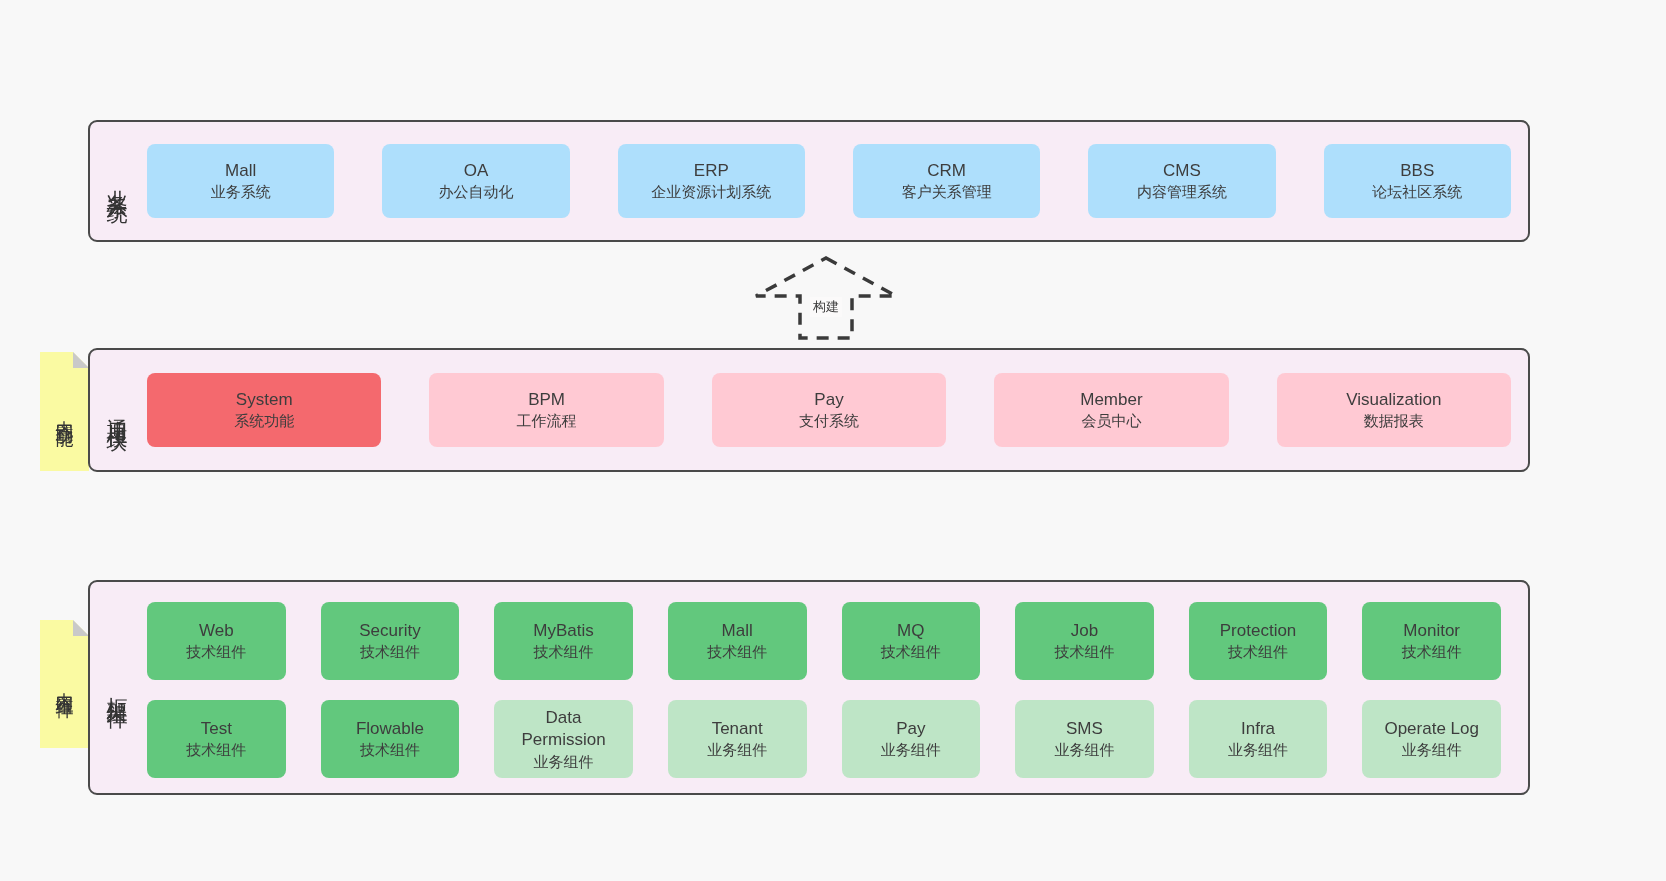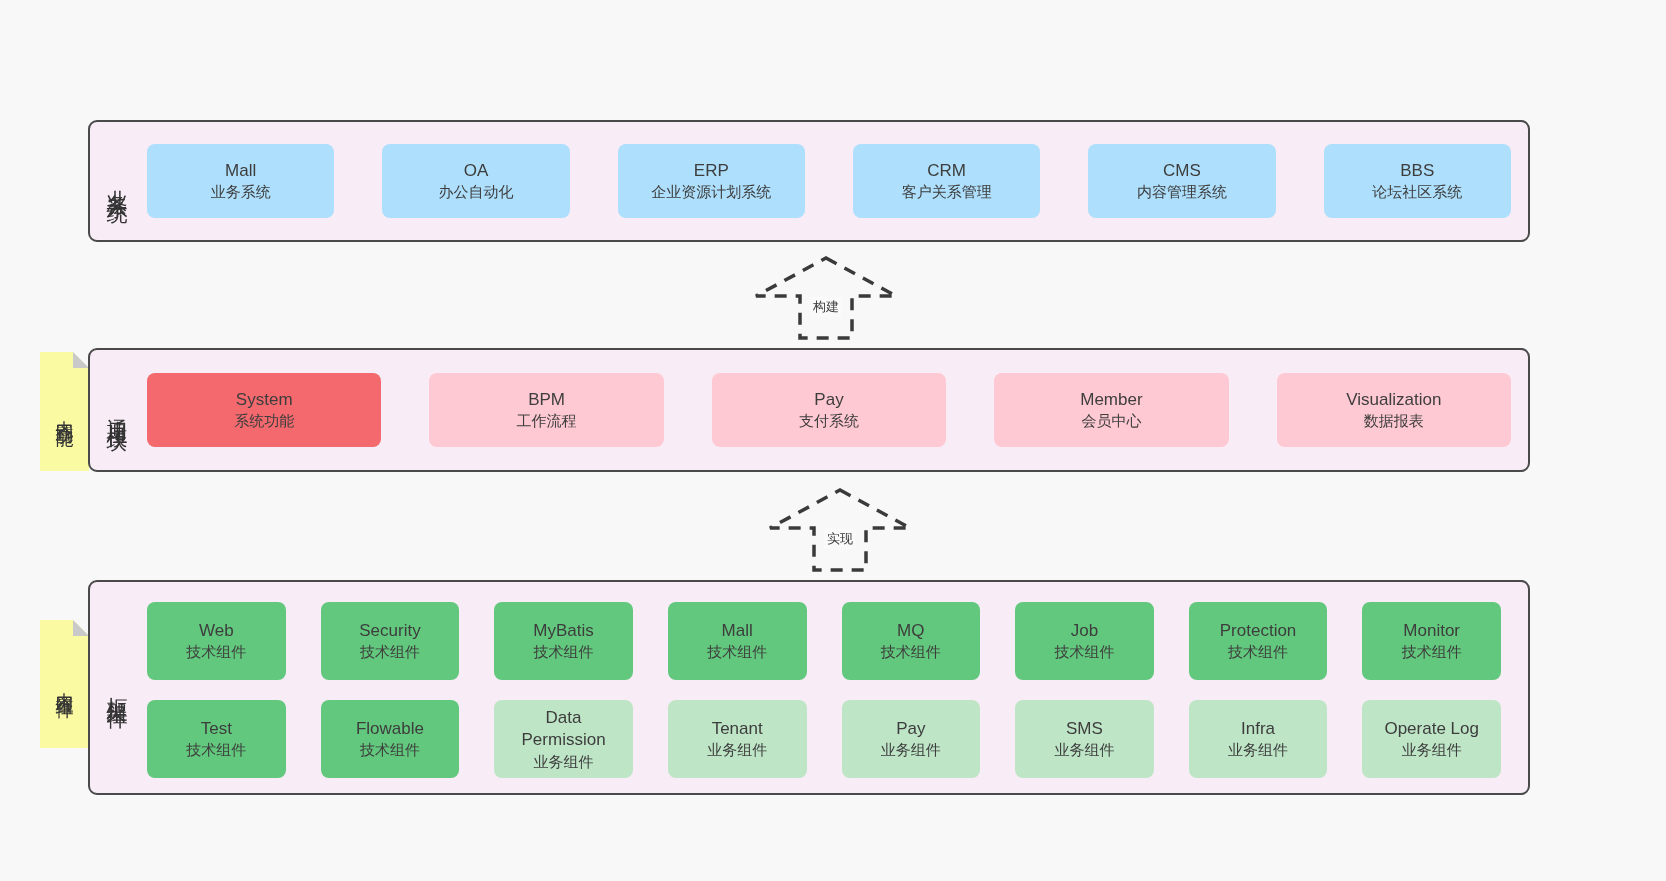--- a/index.html
+++ b/index.html
@@ -161,26 +161,20 @@
         <div class="box-title">Member</div>
         <div class="box-sub">会员中心</div>
       </div>
       <div class="box pink">
         <div class="box-title">Visualization</div>
         <div class="box-sub">数据报表</div>
       </div>
     </div>
   </div>
 
-  <div class="arrow arrow-implement">
-    <svg viewBox="0 0 150 86">
-      <path d="M75 3 L145 41 L101 41 L101 83 L49 83 L49 41 L5 41 Z" fill="none" stroke="#3a3a3a" stroke-width="3.5" stroke-dasharray="12 9"></path>
-    </svg>
-    <div class="arrow-label">实现</div>
-  </div>
 
   <div class="sticky sticky-framework">
     <div class="sticky-fold-tri"></div>
     <div class="sticky-text">内置组件</div>
   </div>
   <div class="panel panel-framework">
     <div class="side-label">框架组件</div>
     <div class="grid8">
       <div class="g-row">
         <div class="box green">

